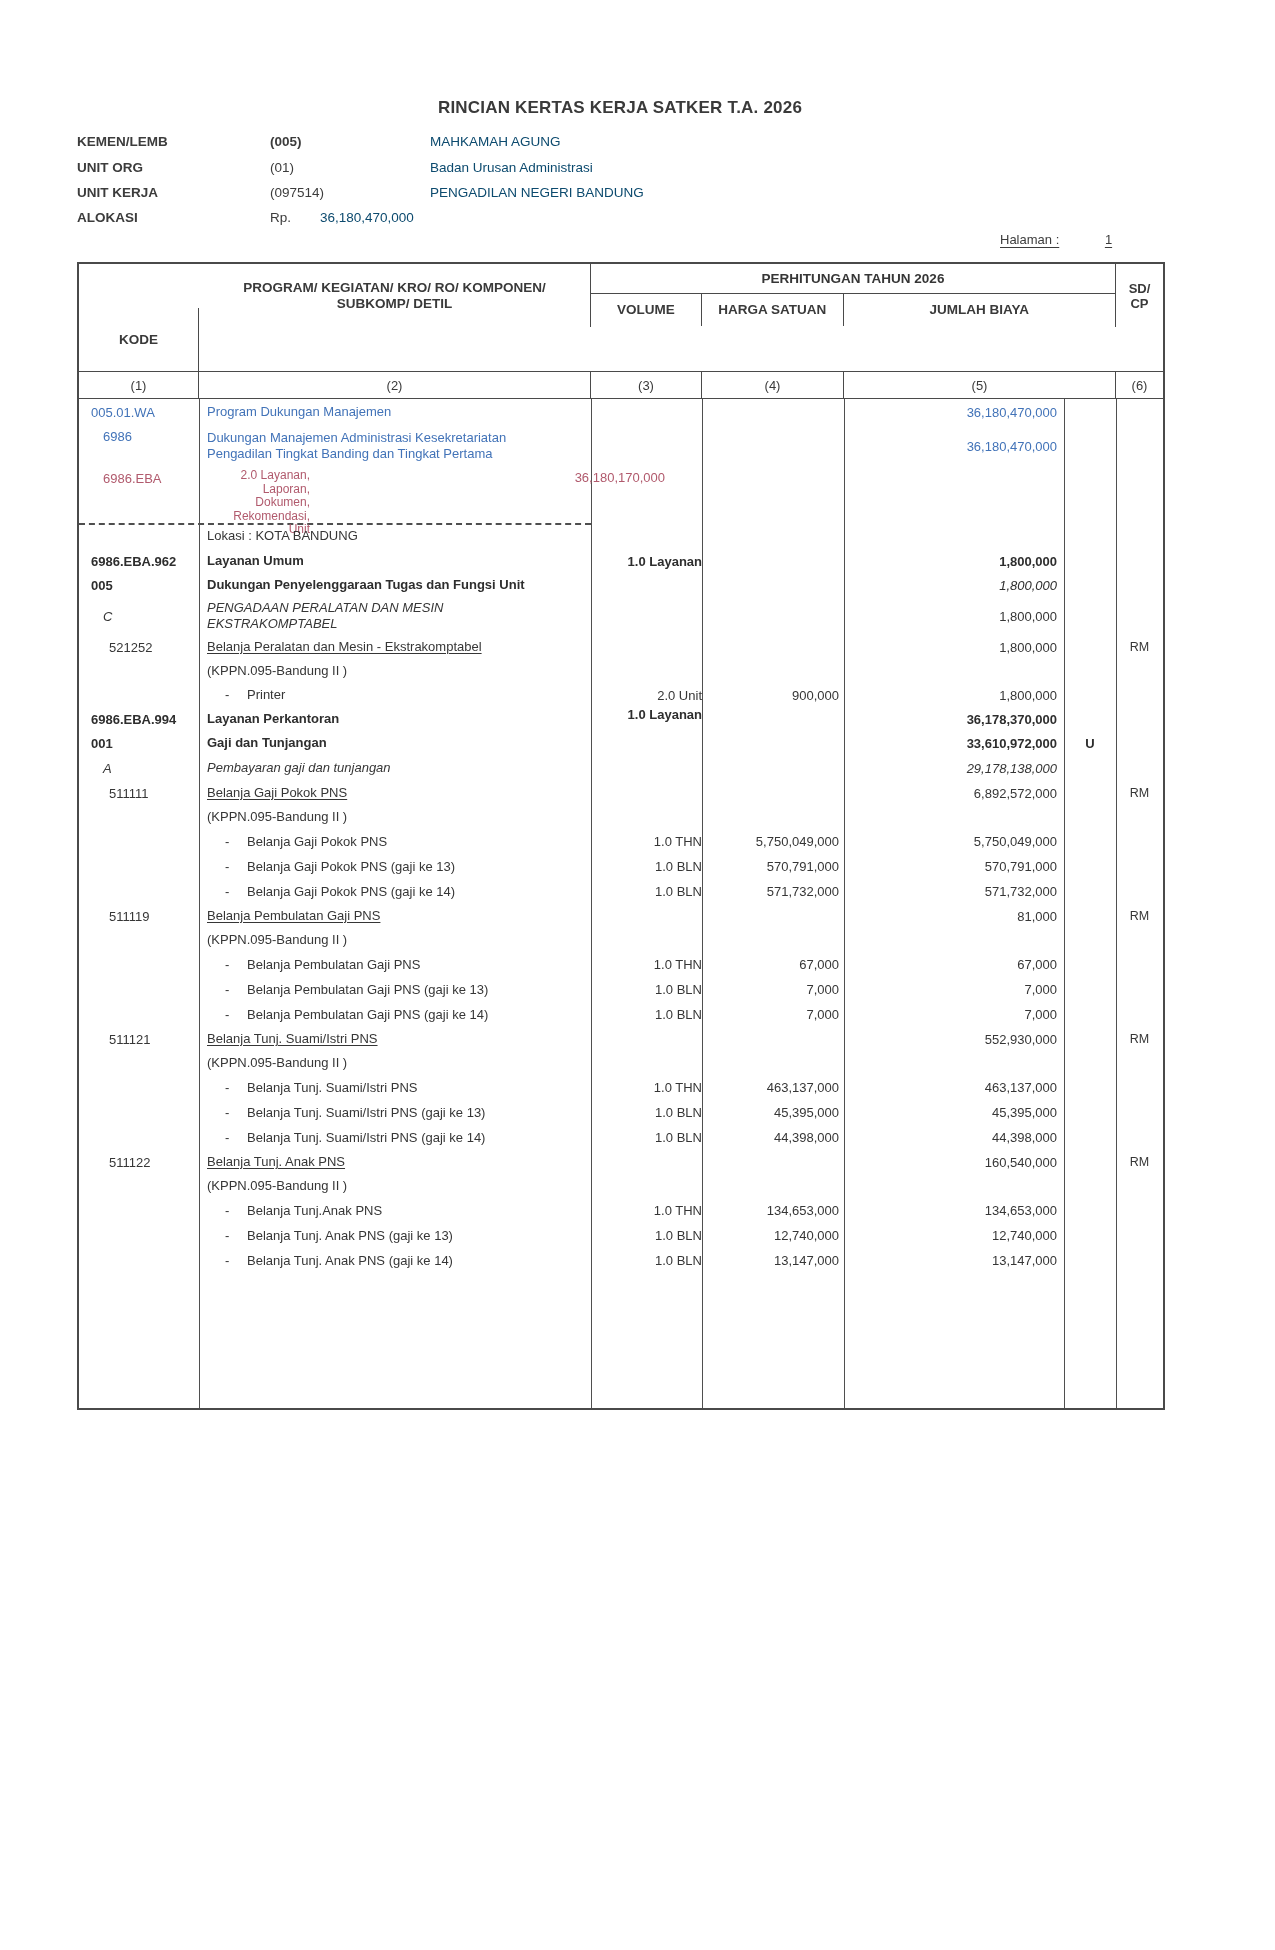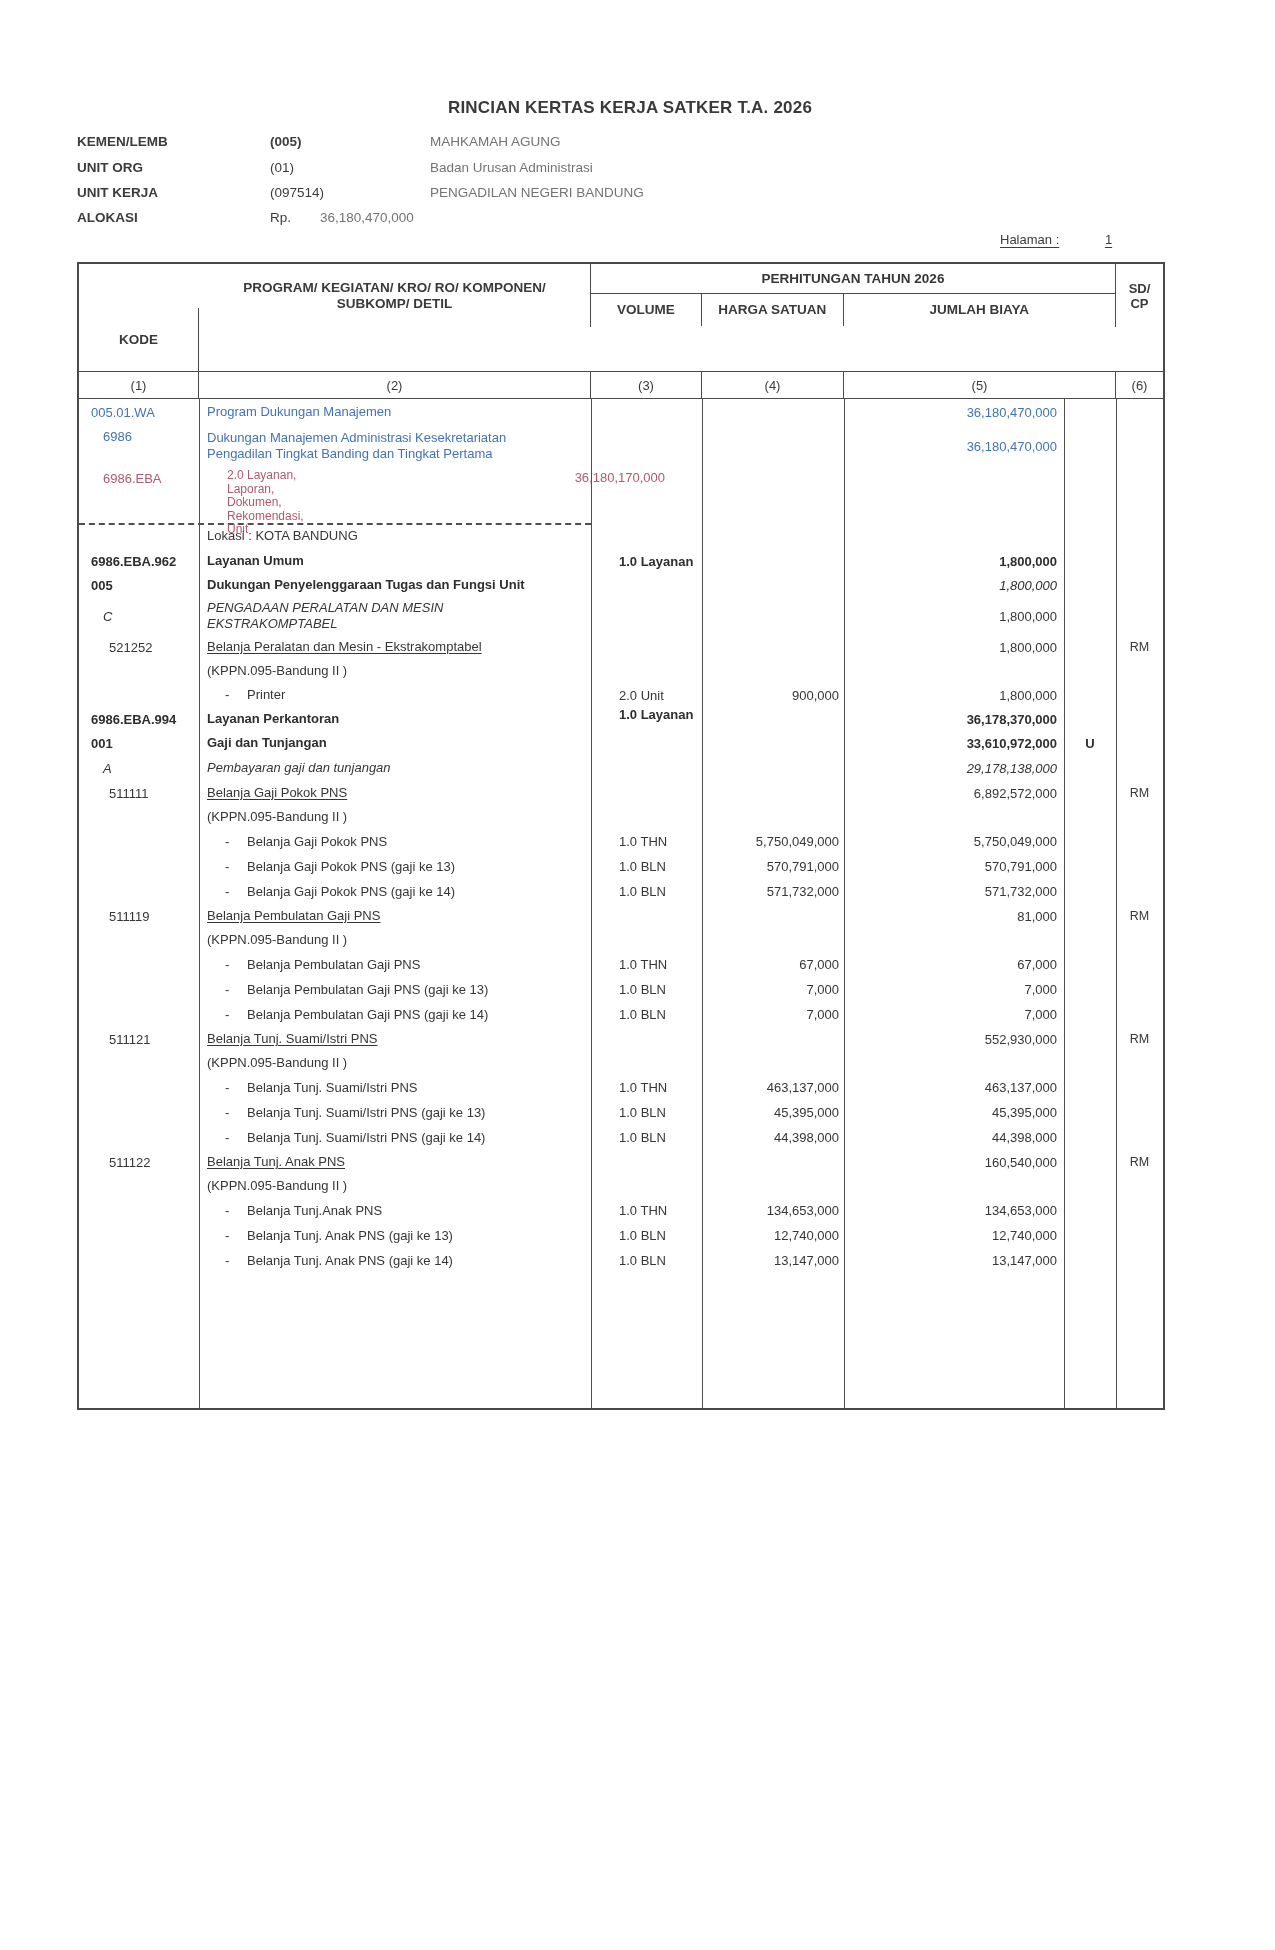--- a/index.html
+++ b/index.html
@@ -1,27 +1,27 @@
 <!DOCTYPE html>
 <html><head>
 <meta charset="utf-8">
 <style>
   html,body{margin:0;padding:0;background:#ffffff;}
   *{box-sizing:border-box;}
   body{font-family:"Liberation Sans",sans-serif;color:#363636;}
   .page{position:relative;width:1275px;height:1950px;background:#fff;overflow:hidden;}
 
   
-  .doc-title{position:absolute;top:98px;left:12px;width:1236px;text-align:center;
+  .doc-title{position:absolute;top:98px;left:2px;width:1236px;text-align:center;
     font-size:17px;font-weight:bold;color:#3a3a3a;letter-spacing:.2px;}
   .info-line{position:absolute;left:77px;width:900px;height:18px;font-size:13.5px;}
   .info-label{position:absolute;left:0;font-weight:bold;color:#3c3c3c;}
   .info-code{position:absolute;left:193px;color:#3c3c3c;}
   .info-code.b{font-weight:bold;}
-  .info-desc{position:absolute;left:353px;color:#737373;}
+  .info-desc{position:absolute;left:353px;color:#0c4a6e;}
   .page-ind{position:absolute;top:232px;left:1000px;font-size:13px;color:#3c3c3c;}
   .page-ind .lbl{text-decoration:underline;text-underline-offset:3px;}
   .page-ind .num{display:inline-block;margin-left:42px;text-decoration:underline;text-underline-offset:3px;}
 
   
   .tbl{position:absolute;left:77px;top:262px;width:1088px;border:2px solid #4a4a4a;background:#fff;}
   .hc{border-right:1.4px solid #4a4a4a;display:flex;align-items:center;justify-content:center;
       text-align:center;font-weight:bold;font-size:13.5px;color:#3a3a3a;}
   .hrow1{display:flex;border-bottom:1.4px solid #4a4a4a;}
   .kode-h{width:120px;height:63px;margin-top:44px;}
@@ -42,21 +42,21 @@
   
   .tbody{position:relative;height:1009px;font-size:13px;}
   .vline{position:absolute;top:0;bottom:0;width:0;border-left:1.2px solid #4f4f4f;pointer-events:none;}
   .dash-sep{position:absolute;left:0;top:124px;width:512px;border-top:2.4px dashed #4f4f4f;pointer-events:none;}
   .row{display:flex;align-items:center;position:relative;}
   .h24{height:24px;}.h25{height:25px;}.h26{height:26px;}.h38{height:38px;}.h42{height:42px;}.h56{height:56px;}
   .ck{width:120px;padding-left:12px;}
   .k2{padding-left:24px;}
   .k3{padding-left:30px;}
   .cd{width:392px;padding-left:8px;line-height:16px;}
-  .cv{width:111px;text-align:left;padding-left:28px;}
+  .cv{width:111px;text-align:right;padding-left:28px;}
   .ch{width:142px;text-align:right;padding-right:5px;}
   .cj{width:220px;text-align:right;padding-right:7px;}
   .cu{width:52px;text-align:center;font-weight:bold;}
   .cs{width:47px;text-align:center;font-size:12.5px;}
   .blue{color:#4273b8;}
   .maroon{color:#b15a6d;}
   .bold{font-weight:bold;color:#2e2e2e;}
   .ital{font-style:italic;}
   .uline{text-decoration:underline;text-underline-offset:2px;}
   .indent{padding-left:26px;}

